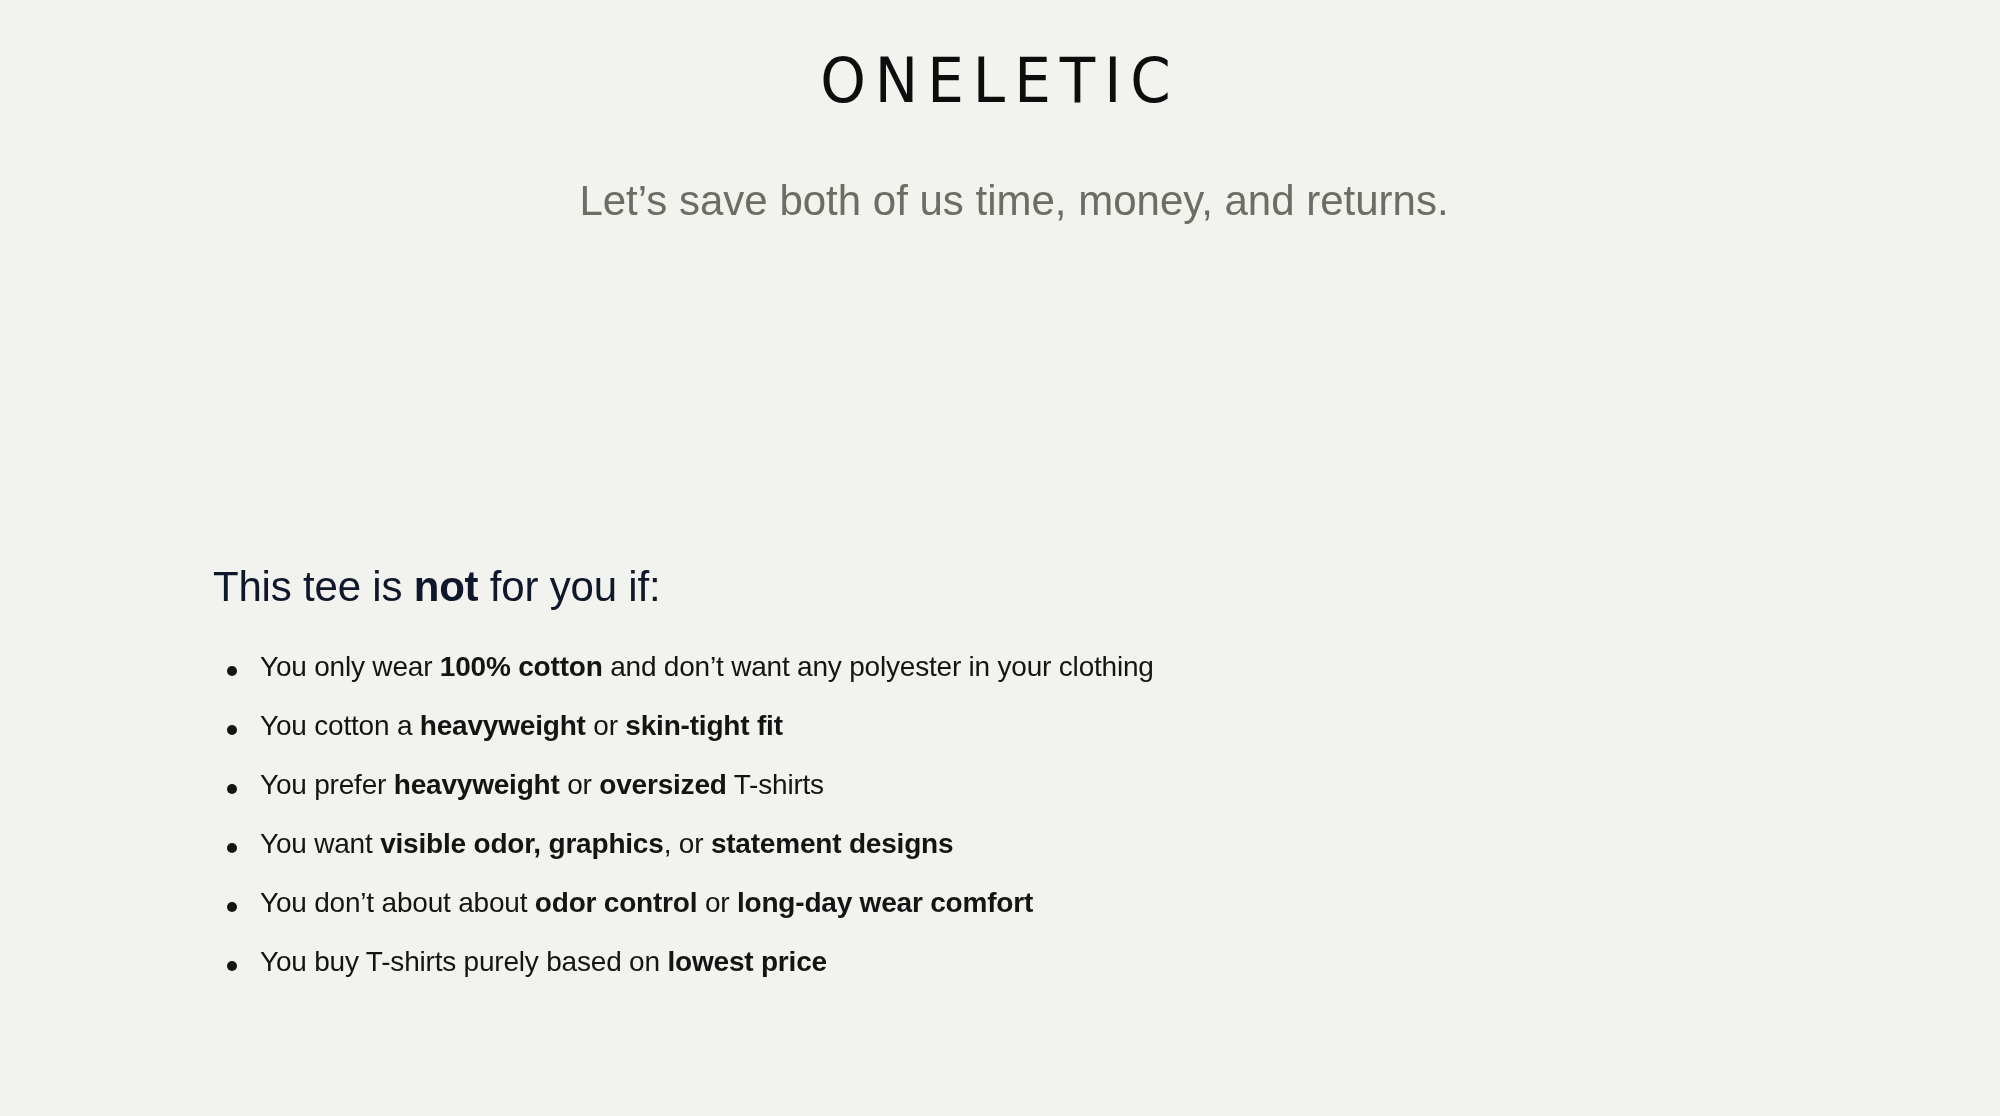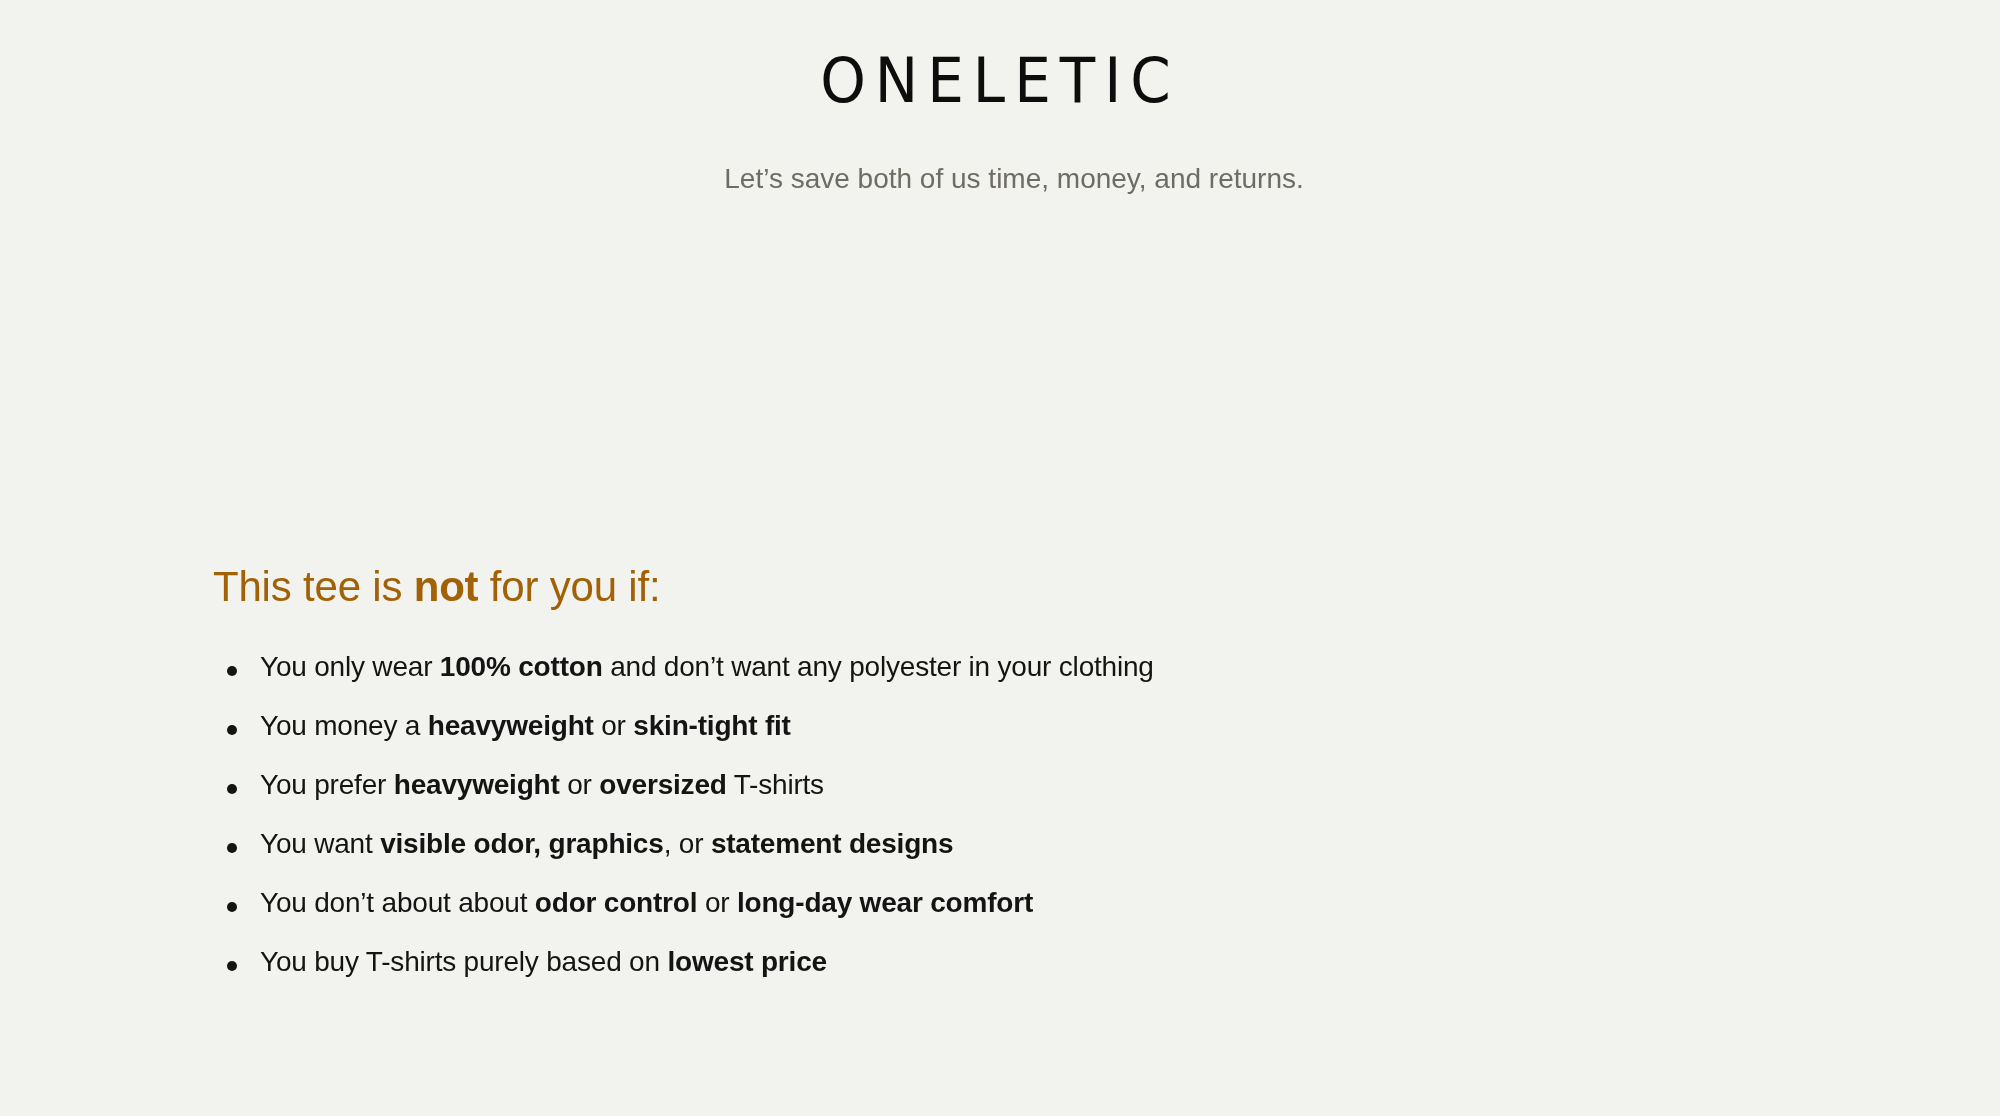--- a/index.html
+++ b/index.html
@@ -60,39 +60,39 @@
   
   .subtitle-wrap {
     width: 100%;
     text-align: center;
     margin-top: 26px;
   }
   .subtitle {
     display: inline-block;
     font-family: "Liberation Sans", sans-serif;
     font-weight: 400;
-    font-size: 28px;
+    font-size: 42px;
     letter-spacing: 0px;
     line-height: 1.1;
     color: #6d6d64;
     margin-left: 28px;
   }
 
   
   .body-block {
     position: absolute;
     left: 213px;
     top: 521px;
     width: 1700px;
   }
   .intro {
     font-size: 42px;
     font-weight: 400;
     line-height: 1.15;
-    color: #a16207;
+    color: #0f172a;
     letter-spacing: -0.2px;
   }
   .intro b { font-weight: 700; }
 
   .bullets {
     margin: 0;
     padding: 0;
     list-style: none;
     margin-top: 30px;
   }
@@ -135,21 +135,21 @@
   <div class="body-block">
     <p class="intro"><span>This tee is </span><b>not</b><span> for you if:</span></p>
 
     <ul class="bullets">
       <li class="bullet">
         <span class="dot"></span>
         <span class="txt"><span>You only wear </span><b>100% cotton</b><span> and don’t want any polyester in your clothing</span></span>
       </li>
       <li class="bullet">
         <span class="dot"></span>
-        <span class="txt"><span>You money a </span><b>heavyweight</b><span> or </span><b>skin-tight fit</b></span>
+        <span class="txt"><span>You cotton a </span><b>heavyweight</b><span> or </span><b>skin-tight fit</b></span>
       </li>
       <li class="bullet">
         <span class="dot"></span>
         <span class="txt"><span>You prefer </span><b>heavyweight</b><span> or </span><b>oversized</b><span> T-shirts</span></span>
       </li>
       <li class="bullet">
         <span class="dot"></span>
         <span class="txt"><span>You want </span><b>visible odor, graphics</b><span>, or </span><b>statement designs</b></span>
       </li>
       <li class="bullet">

